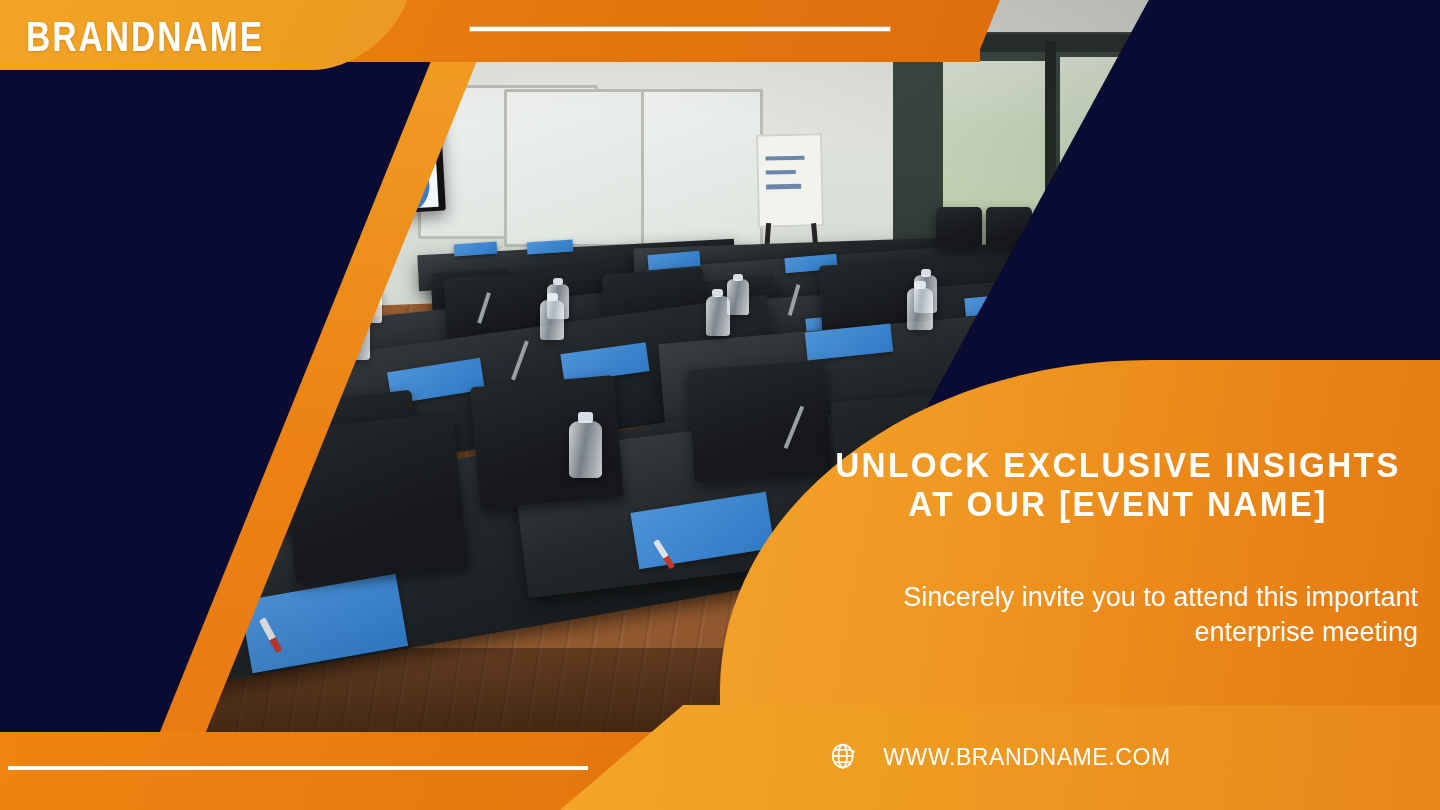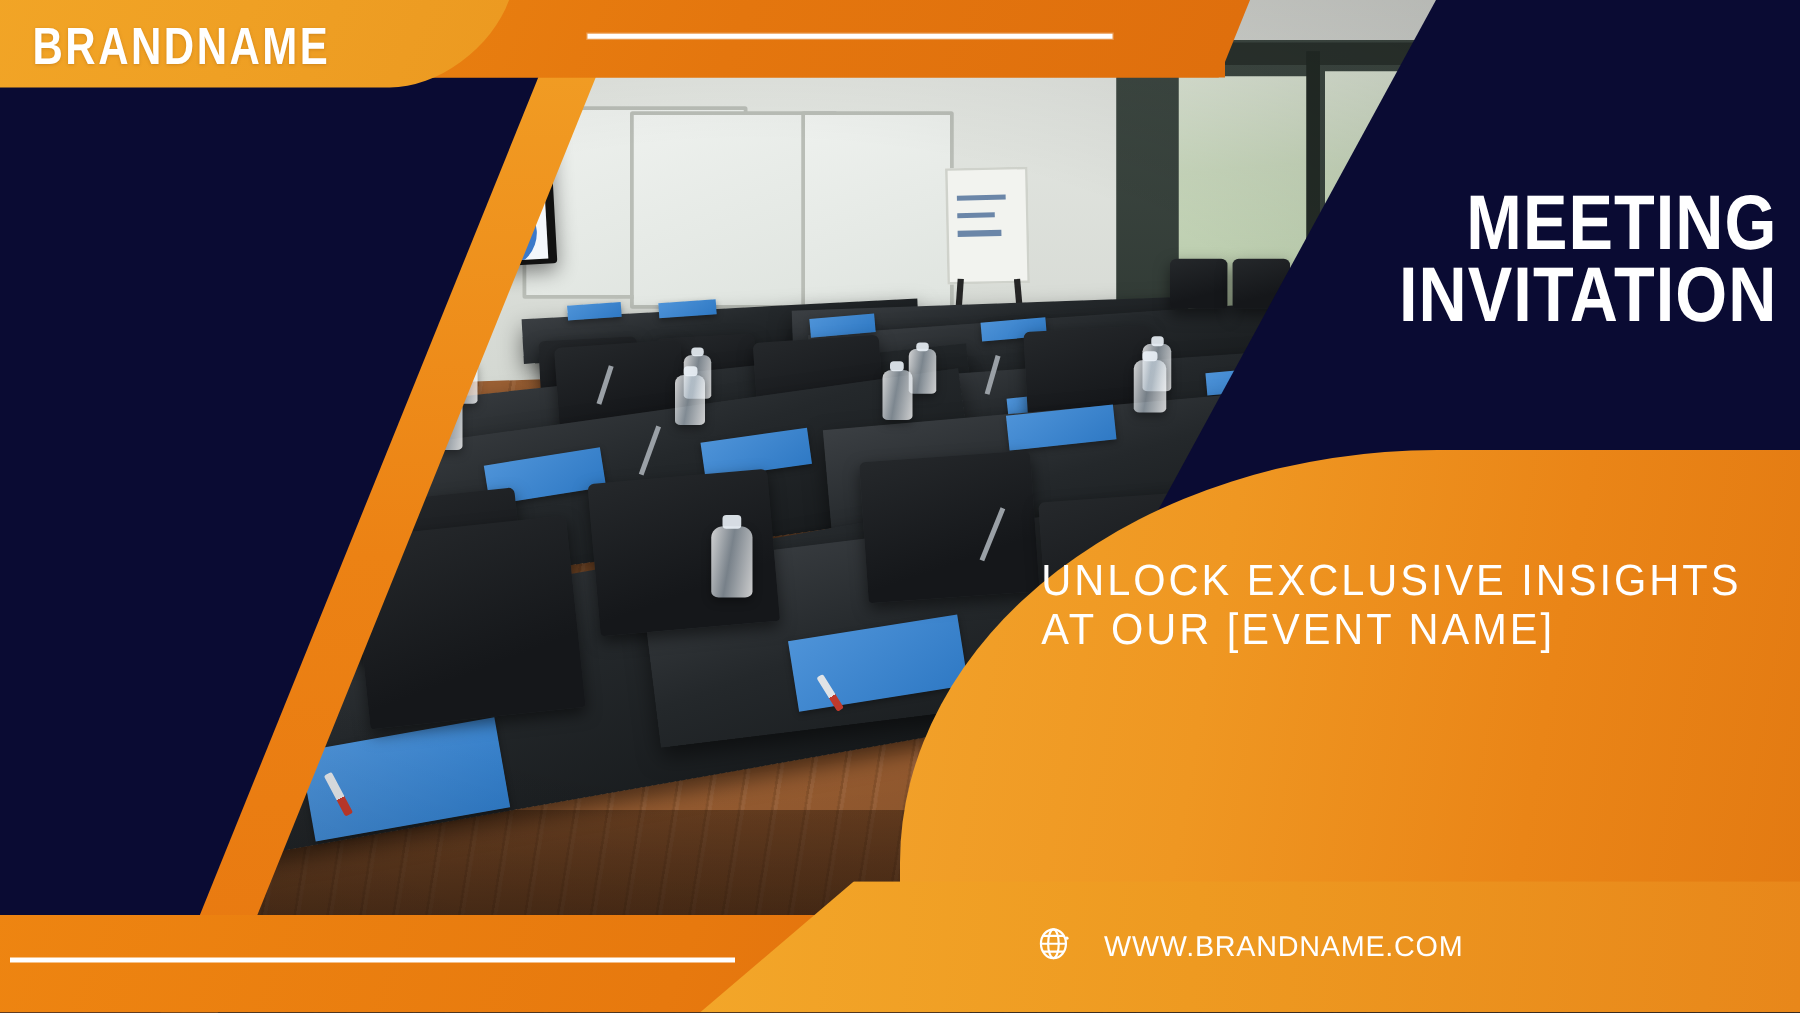--- a/index.html
+++ b/index.html
@@ -194,23 +194,23 @@
                      transform:scaleX(.86); transform-origin:right center; }
 
   
   .right-orange {
     right:0; top:360px; width:720px; height:400px;
     background:linear-gradient(100deg,#F2A22A 0%,#EF9722 35%,#EA8517 70%,#E37A12 100%);
     border-top-left-radius:430px 330px;
   }
   .headline {
     right:22px; top:445px; width:600px;
-    color:#fff;
+    text-align:center; color:#fff;
     font-family:"Liberation Sans Narrow","Liberation Sans",sans-serif;
-    font-weight:400; line-height:1.12;
+    font-weight:700; line-height:1.12;
   }
   .headline .h1 { display:block; font-size:35px; letter-spacing:2.5px;
                   transform:scaleX(.95); }
   .headline .h2 { display:block; font-size:35px; letter-spacing:2.5px;
                   transform:scaleX(.95); }
   .subtext {
     right:22px; top:580px; width:620px;
     text-align:right; color:#fff;
     font-size:27px; line-height:1.28; font-weight:400;
     font-family:"Liberation Sans Narrow","Liberation Sans",sans-serif;
@@ -418,30 +418,27 @@
   <div class="shape left-navy"></div>
 
   <div class="shape top-bar-flat"></div>
   <div class="shape top-bar"></div>
   <div class="shape top-line"></div>
 
   <div class="shape brand-plate"></div>
   <div class="shape brand-text">BRANDNAME</div>
 
   <div class="shape right-navy"></div>
-  <div class="shape title-block">
-    <span class="t1">MEETING</span>
-    <span class="t2">INVITATION</span>
-  </div>
 
   <div class="shape right-orange"></div>
   <div class="shape headline">
     <span class="h1">UNLOCK EXCLUSIVE INSIGHTS</span>
     <span class="h2">AT OUR  [EVENT NAME]</span>
   </div>
+  <div class="shape subtext">Sincerely invite you to attend this important enterprise meeting</div>
 
   <div class="shape foot-left"></div>
   <div class="shape foot-line"></div>
   <div class="shape foot-right"></div>
 
   <div class="shape contact">
     <div class="cgroup">
       <span class="ico">
         <svg width="30" height="30" viewBox="0 0 24 24" fill="none" stroke="#fff" stroke-width="1.4">
           <ellipse cx="11" cy="12" rx="8" ry="9.2"></ellipse>

